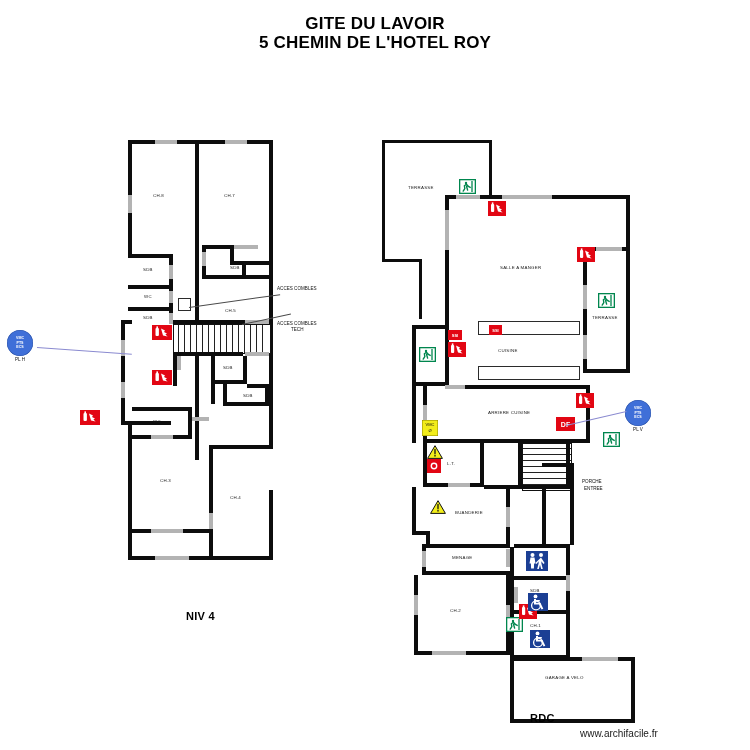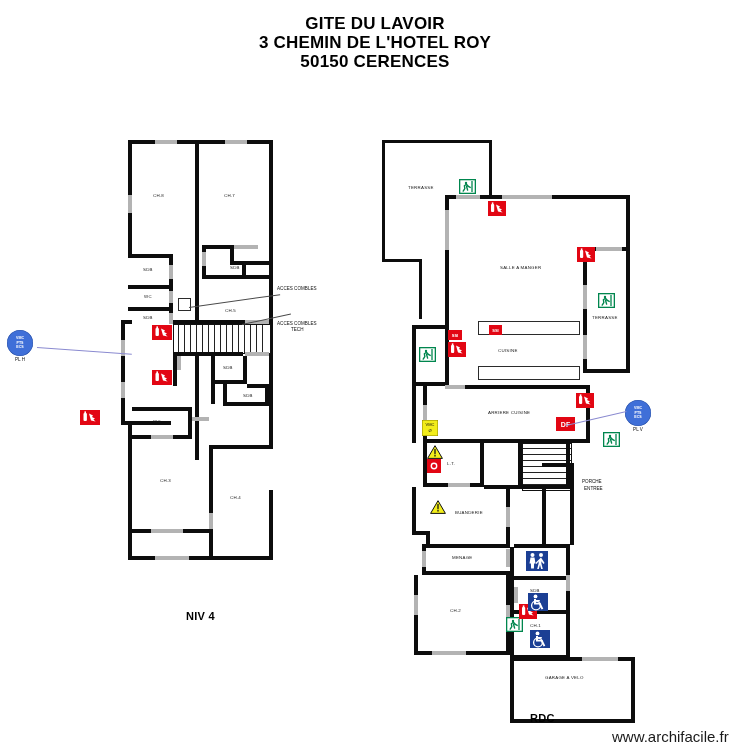--- a/index.html
+++ b/index.html
@@ -12,21 +12,21 @@
 
   
   .plan{position:absolute;}
   #plan-niv1{left:85px;top:135px;width:230px;height:500px;}
   #plan-rdc{left:370px;top:135px;width:320px;height:560px;}
 
   .plan-caption{position:absolute;font-size:11px;font-weight:700;letter-spacing:.3px;}
   #caption-niv1{left:186px;top:610px;}
   #caption-rdc{left:530px;top:712px;}
 
-  .watermark{position:absolute;left:612px;top:728px;font-size:15px;color:#1a1a1a;text-align:center;}
+  .watermark{position:absolute;left:580px;top:728px;font-size:10px;color:#1a1a1a;text-align:center;}
 
   
   .w{position:absolute;background:#0d0d0d;}
   .door{position:absolute;background:#b3b3b3;}
   .room-label{position:absolute;font-size:4.4px;letter-spacing:.25px;
       color:#1a1a1a;white-space:nowrap;transform-origin:left top;}
   .note{position:absolute;font-size:4.6px;color:#111;white-space:nowrap;text-align:center;}
   .leader{position:absolute;height:0;border-top:0.6px solid #4a4a4a;transform-origin:left center;}
   .stair{position:absolute;background:#fff;border:1px solid #111;}
   .stair i{position:absolute;top:0;bottom:0;width:1px;background:#222;}
@@ -46,22 +46,21 @@
       line-height:4.6px;display:flex;flex-direction:column;
       align-items:center;justify-content:center;
       box-shadow:0 0 0 .5px #2d54a8 inset;}
   .plv .cap{font-size:4.6px;margin-top:1px;color:#111;}
 </style>
 </head>
 <body>
 
 <div class="title-block">
   <div class="title-line">GITE DU LAVOIR</div>
-  <div class="title-line">3 CHEMIN DE L'HOTEL ROY</div>
-  <div class="title-line">50150 CERENCES</div>
+  <div class="title-line">5 CHEMIN DE L'HOTEL ROY</div>
 </div>
 
 <div class="plan" id="plan-niv1">
 
   <div class="w" style="left:43px;top:5px;width:145px;height:4px;"></div>
   <div class="w" style="left:43px;top:5px;width:4px;height:115px;"></div>
   <div class="w" style="left:184px;top:5px;width:4px;height:305px;"></div>
   <div class="w" style="left:36px;top:185px;width:11px;height:4px;"></div>
   <div class="w" style="left:36px;top:185px;width:4px;height:105px;"></div>
   <div class="w" style="left:36px;top:286px;width:50px;height:4px;"></div>

